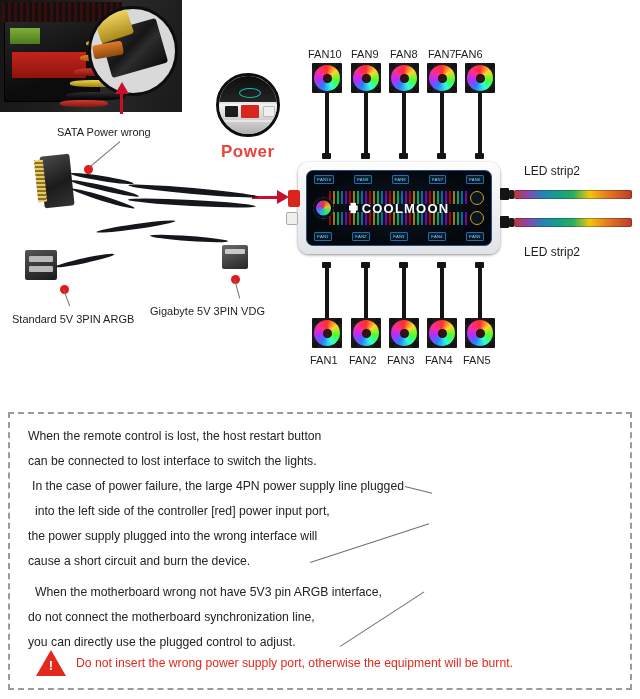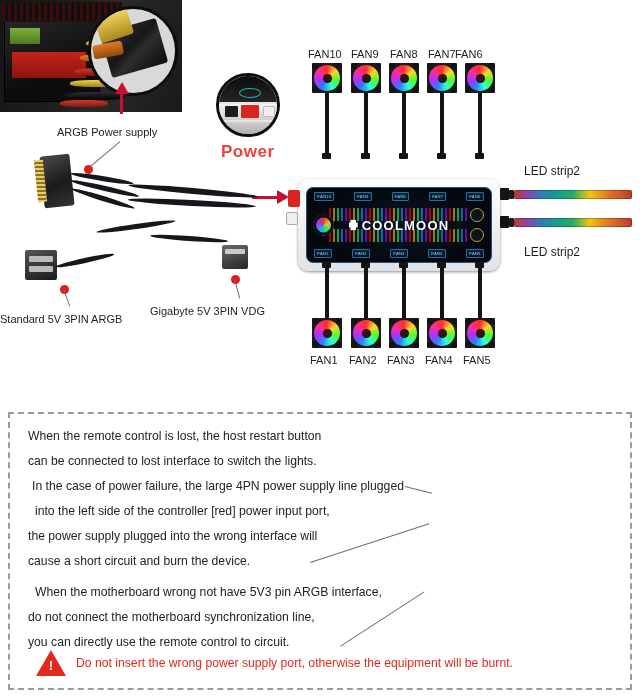--- a/index.html
+++ b/index.html
@@ -101,21 +101,21 @@
     background: linear-gradient(160deg,#6a6a6a,#262626);
     border-radius: 2px;
   }
   .cable {
     background: #14181c;
     border-radius: 50%;
   }
 
   
   .hub {
-    left: 298px; top: 179px; width: 202px; height: 92px;
+    left: 298px; top: 162px; width: 202px; height: 92px;
     background: linear-gradient(180deg,#fdfdfd,#dfe3e8);
     border-radius: 11px;
     box-shadow: 0 1px 3px rgba(0,0,0,.45);
     padding: 5px;
   }
   .hub-screen {
     position:absolute; left: 8px; top: 8px; right: 8px; bottom: 8px;
     background:
       radial-gradient(ellipse at 50% 50%, #0d1624 0%, #04070c 78%);
     border: 1px solid #2a4f7a;
@@ -251,21 +251,21 @@
     <div class="abs callout-circle" style="left:88px;top:6px;width:90px;height:90px;">
       <div class="abs sata-plug-photo" style="left:14px;top:16px;width:58px;height:46px;transform:rotate(-16deg);"></div>
       <div class="abs" style="left:6px;top:4px;width:34px;height:26px;background:linear-gradient(180deg,#f1d45e,#a98a1c);border-radius:3px;transform:rotate(-18deg);"></div>
       <div class="abs" style="left:2px;top:34px;width:30px;height:14px;background:linear-gradient(180deg,#e07b25,#8d4a0f);border-radius:3px;transform:rotate(-10deg);"></div>
     </div>
   </div>
 
   <div class="abs arrow-shaft" style="left:120px;top:92px;width:3px;height:22px;"></div>
   <div class="abs arrow-up" style="left:115px;top:82px;"></div>
 
-  <span class="abs lbl" style="left:57px;top:126px;">ARGB Power supply</span>
+  <span class="abs lbl" style="left:57px;top:126px;">SATA Power wrong</span>
   <div class="abs dot" style="left:84px;top:165px;"></div>
   <div class="abs leader" style="left:89px;top:167px;width:40px;transform:rotate(-40deg);"></div>
 
   <div class="abs callout-circle" style="left:216px;top:73px;width:64px;height:64px;background:#e6e6e6;">
     <div class="abs" style="left:0;top:0;width:64px;height:26px;background:linear-gradient(180deg,#0d0d0d,#242424);"></div>
     <div class="abs" style="left:20px;top:12px;width:22px;height:10px;border:1.5px solid #0fbfae;border-radius:50%;"></div>
     <div class="abs" style="left:0;top:28px;width:64px;height:16px;background:linear-gradient(180deg,#f4f4f4,#cfcfcf);"></div>
     <div class="abs" style="left:22px;top:29px;width:18px;height:13px;background:#d8251e;border-radius:1px;"></div>
     <div class="abs" style="left:6px;top:30px;width:13px;height:11px;background:#1c1c1c;border-radius:1px;"></div>
     <div class="abs" style="left:44px;top:30px;width:12px;height:11px;background:#efefef;border:1px solid #bbb;border-radius:1px;"></div>
@@ -420,41 +420,41 @@
   <div class="abs cable" style="left:70px;top:196px;width:66px;height:5px;transform:rotate(17deg);"></div>
   <div class="abs cable" style="left:128px;top:188px;width:130px;height:6px;transform:rotate(5deg);"></div>
   <div class="abs cable" style="left:128px;top:200px;width:128px;height:6px;transform:rotate(3deg);"></div>
 
   <div class="abs argb-conn" style="left:25px;top:250px;width:32px;height:30px;"></div>
   <div class="abs" style="left:29px;top:256px;width:24px;height:6px;background:#b9b9b9;border-radius:1px;"></div>
   <div class="abs" style="left:29px;top:266px;width:24px;height:6px;background:#b9b9b9;border-radius:1px;"></div>
   <div class="abs cable" style="left:55px;top:258px;width:60px;height:5px;transform:rotate(-12deg);"></div>
   <div class="abs dot" style="left:60px;top:285px;"></div>
   <div class="abs leader" style="left:64px;top:289px;width:18px;transform:rotate(70deg);"></div>
-  <span class="abs lbl" style="left:0;top:313px;text-align:center;">Standard 5V 3PIN ARGB</span>
+  <span class="abs lbl" style="left:12px;top:313px;text-align:center;">Standard 5V 3PIN ARGB</span>
 
   <div class="abs vdg-conn" style="left:222px;top:245px;width:26px;height:24px;"></div>
   <div class="abs" style="left:225px;top:249px;width:20px;height:5px;background:#c9c9c9;border-radius:1px;"></div>
   <div class="abs cable" style="left:150px;top:236px;width:78px;height:5px;transform:rotate(4deg);"></div>
   <div class="abs cable" style="left:96px;top:224px;width:80px;height:5px;transform:rotate(-8deg);"></div>
   <div class="abs dot" style="left:231px;top:275px;"></div>
   <div class="abs leader" style="left:235px;top:279px;width:20px;transform:rotate(75deg);"></div>
   <span class="abs lbl" style="left:150px;top:305px;">Gigabyte 5V 3PIN VDG</span>
 
   <div class="abs panel">
 
     <div class="abs panel-text" style="left:18px;top:10px;">When the remote control is lost, the host restart button</div>
     <div class="abs panel-text" style="left:18px;top:35px;">can be connected to lost interface to switch the lights.</div>
     <div class="abs panel-text" style="left:22px;top:60px;">In the case of power failure, the large 4PN power supply line plugged</div>
     <div class="abs panel-text" style="left:25px;top:85px;">into the left side of the controller [red] power input port,</div>
     <div class="abs panel-text" style="left:18px;top:110px;">the power supply plugged into the wrong interface will</div>
     <div class="abs panel-text" style="left:18px;top:135px;">cause a short circuit and burn the device.</div>
     <div class="abs panel-text" style="left:25px;top:166px;">When the motherboard wrong not have 5V3 pin ARGB interface,</div>
     <div class="abs panel-text" style="left:18px;top:191px;">do not connect the motherboard synchronization line,</div>
-    <div class="abs panel-text" style="left:18px;top:216px;">you can directly use the remote control to circuit.</div>
+    <div class="abs panel-text" style="left:18px;top:216px;">you can directly use the plugged control to adjust.</div>
 
     <div class="abs leader" style="left:395px;top:72px;width:28px;transform:rotate(14deg);"></div>
     <div class="abs leader" style="left:300px;top:148px;width:125px;transform:rotate(-18deg);"></div>
     <div class="abs leader" style="left:330px;top:232px;width:100px;transform:rotate(-33deg);"></div>
 
     <div class="warn-row">
       <div class="warn-tri"></div>
       <span class="warn-text">Do not insert the wrong power supply port, otherwise the equipment will be burnt.</span>
     </div>
   </div>

